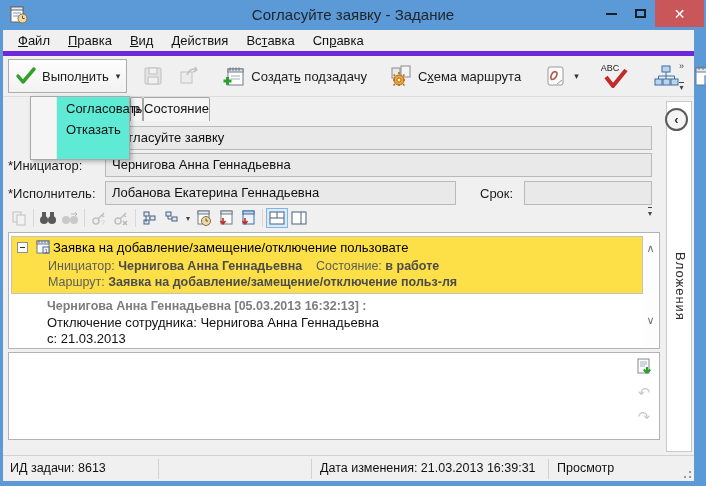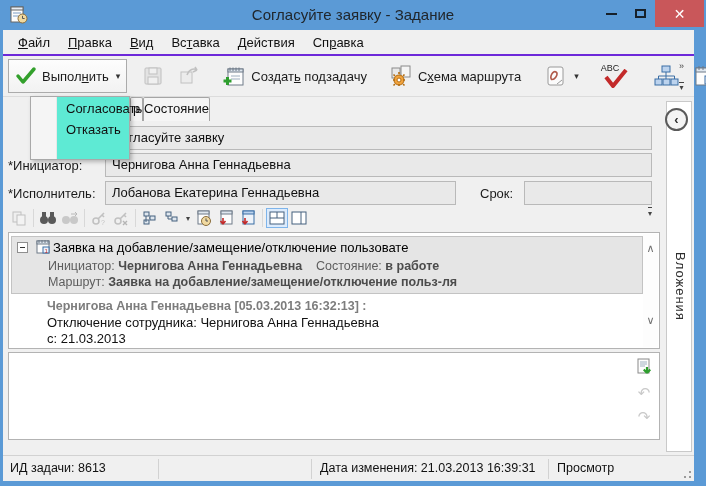--- a/index.html
+++ b/index.html
@@ -14,21 +14,21 @@
                text-align:center; font-size:15px; color:#20262c; }
   .winbtn{ position:absolute; top:0; height:27px; display:flex; align-items:center; justify-content:center; }
   .btn-min{ left:597px; width:28px; font-size:15px; color:#16202a; }
   .btn-min i{ display:block; width:11px; height:2px; background:#16202a; }
   .btn-max{ left:626px; width:28px; }
   .btn-max i{ display:block; width:11px; height:9px; border:2px solid #16202a; background:transparent; }
   .btn-close{ left:655px; width:49px; background:#c9575a; color:#fff; font-size:14px; font-weight:bold; }
 
   
   .menubar{ position:absolute; left:3px; top:30px; width:691px; height:26px; background:#f0f0f0;
-            display:flex; align-items:center; padding-left:6px; border-bottom:2px solid #6d28d9; }
+            display:flex; align-items:center; padding-left:6px; border-bottom:5px solid #6d28d9; }
   .menu-item{ padding:3px 9px; color:#111; }
   .u{ text-decoration:underline; }
 
   
   .toolbar{ position:absolute; left:3px; top:56px; width:691px; height:41px; background:#f0f0f0;
             border-bottom:1px solid #dcdcdc; display:flex; align-items:center; padding-left:5px; }
   .tbtn{ display:flex; align-items:center; gap:5px; height:34px; padding:0 6px; border:1px solid transparent; }
   .exec-btn{ background:linear-gradient(#fdfdfd,#f2f2f2); border:1px solid #ababab; width:124px; }
   .dd-arrow{ font-size:9px; color:#333; margin-left:2px; }
   .tsep{ width:1px; height:28px; background:#d6d6d6; margin:0 4px; }
@@ -62,21 +62,21 @@
   .richbar{ position:absolute; left:5px; top:108px; width:652px; height:26px; display:flex; align-items:center; }
   .ric{ width:22px; height:20px; display:flex; align-items:center; justify-content:center; }
   .rsep{ width:1px; height:18px; background:#d8d8d8; margin:0 3px; }
   .ric.sel{ border:1px solid #7eb4ea; background:#dcebfc; }
   .rich-overflow{ position:absolute; left:645px; top:110px; font-size:8px; color:#444;
                   border-top:1px solid #444; line-height:9px; padding-top:1px; }
 
   
   .convo{ position:absolute; left:5px; top:135px; width:652px; height:117px; background:#fff;
           border:1px solid #b3b3b3; }
-  .sel-row{ position:absolute; left:2px; top:3px; width:632px; height:58px; background:#e5e5e5;
+  .sel-row{ position:absolute; left:2px; top:3px; width:632px; height:58px; background:#fde047;
             border:1px solid #c3c3c3;padding-left:8px; }
   .minus-box{ position:absolute; left:5px; top:5px; width:11px; height:11px; background:#fff;
               border:1px solid #8f8f8f; display:flex; align-items:center; justify-content:center; }
   .minus-box i{ display:block; width:5px; height:1px; background:#333; }
   .task-ic{ position:absolute; left:23px; top:2px; }
   .t-title{ position:absolute; left:41px; top:3px; color:#000; font-size:13px; white-space:nowrap; }
   .t-meta{ position:absolute; color:#5d5d5d; font-size:12.5px; white-space:nowrap; }
   .t-meta b{ color:#4c4c4c; }
   .msg-h{ position:absolute; left:38px; top:66px; color:#7d7d7d; font-weight:bold; font-size:12.5px; white-space:nowrap; }
   .msg-1{ position:absolute; left:38px; top:82px; color:#111; font-size:13px; white-space:nowrap; }
@@ -138,22 +138,22 @@
     <div class="winbtn btn-max">
         <i></i>
       </div>
     <div class="winbtn btn-close">✕</div>
   </div>
 
   <div class="menubar">
     <span class="menu-item"><span></span><span class="u">Ф</span><span>айл</span></span>
     <span class="menu-item"><span></span><span class="u">П</span><span>равка</span></span>
     <span class="menu-item"><span></span><span class="u">В</span><span>ид</span></span>
+    <span class="menu-item"><span></span><span class="u">Д</span><span>ействия</span></span>
     <span class="menu-item"><span>Вс</span><span class="u">т</span><span>авка</span></span>
-    <span class="menu-item"><span></span><span class="u">Д</span><span>ействия</span></span>
     <span class="menu-item"><span>Сп</span><span class="u">р</span><span>авка</span></span>
   </div>
 
   <div class="toolbar">
     <div class="tbtn exec-btn">
       <span>
         <svg width="22" height="20" viewBox="0 0 22 20">
             <path d="M3 10 L8 16 L19 3" fill="none" stroke="#33a02c" stroke-width="3.5" stroke-linecap="round" stroke-linejoin="round"></path>
           </svg>
       </span>

